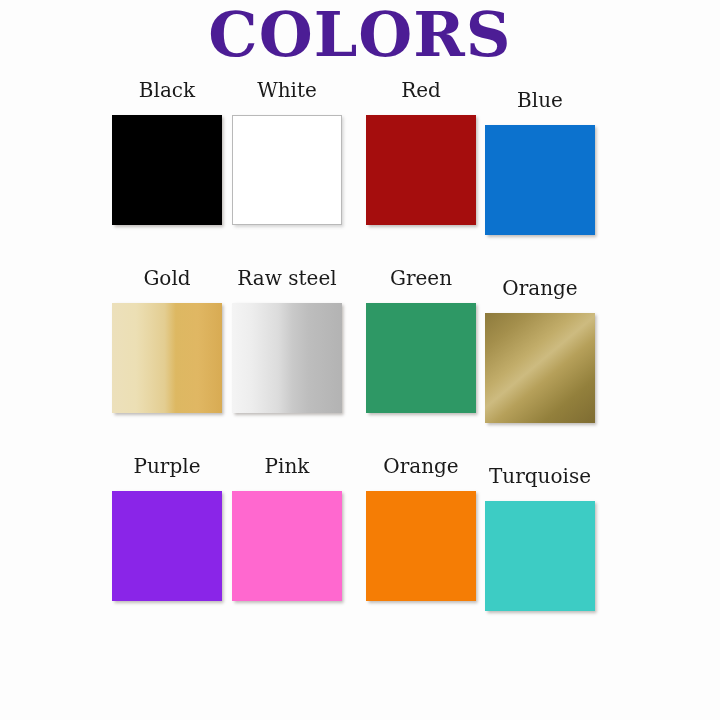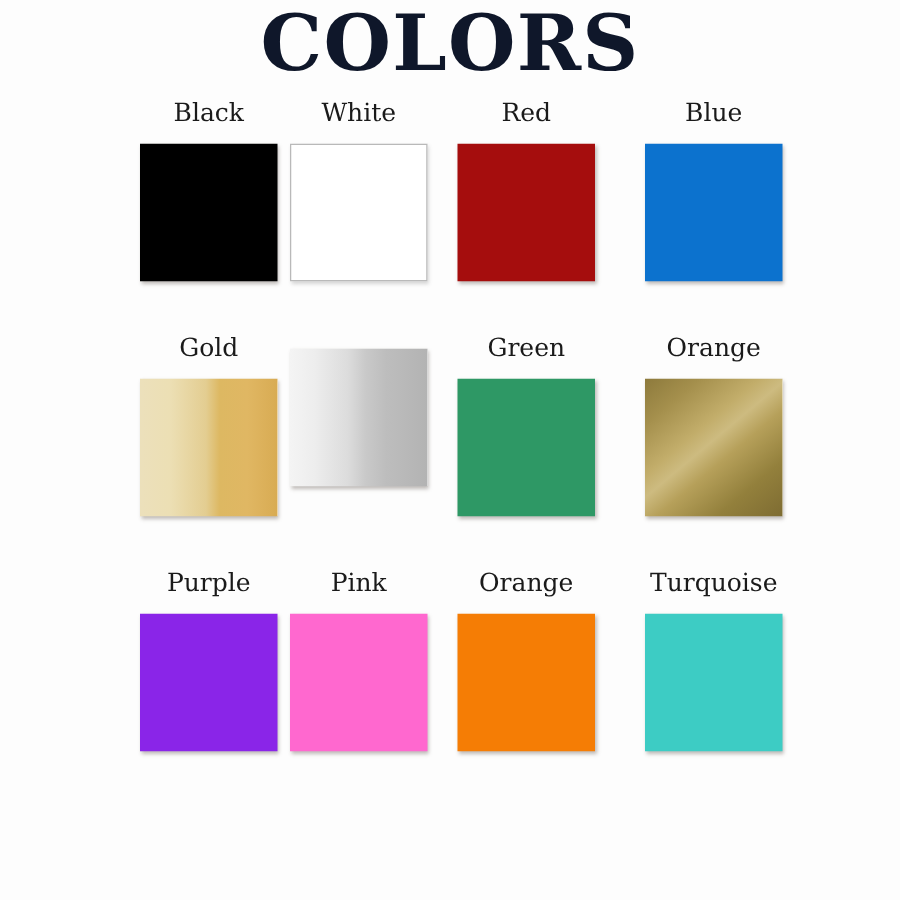--- a/index.html
+++ b/index.html
@@ -18,21 +18,21 @@
   #page-title {
     position: absolute;
     top: 2px;
     left: 0;
     width: 720px;
     text-align: center;
     font-family: "DejaVu Serif", "Liberation Serif", serif;
     font-weight: bold;
     font-size: 62px;
     letter-spacing: 1px;
-    color: #0f172a;
+    color: #4c1d95;
     line-height: 1.05;
   }
 
   #swatch-grid {
     position: absolute;
     top: 78px;
     left: 0;
     width: 668px;
   }
 
@@ -70,21 +70,21 @@
     border: 1px solid #b9b9b9;
     width: 108px;
     height: 108px;
     box-shadow: 1.5px 2px 3px rgba(120, 120, 120, 0.3);
   }
 
   
   .col-0 { left: 102px; }
   .col-1 { left: 222px; }
   .col-2 { left: 356px; }
-  .col-3 { left: 506px; }
+  .col-3 { left: 475px; margin-top: 10px; }
 </style>
 </head>
 <body style="background: rgb(253, 253, 253);">
 
 <div id="page-title">COLORS</div>
 
 <div id="swatch-grid">
 
   <div class="swatch-row">
     <div class="swatch-cell col-0">
@@ -104,20 +104,21 @@
       <span class="swatch-chip" style="background: rgb(12, 114, 206);"></span>
     </div>
   </div>
 
   <div class="swatch-row">
     <div class="swatch-cell col-0">
       <span class="swatch-label">Gold</span>
       <span class="swatch-chip" style="background: linear-gradient(to right, rgb(236, 224, 187) 0%, rgb(236, 223, 180) 22%, rgb(227, 205, 145) 48%, rgb(221, 184, 98) 58%, rgb(224, 183, 99) 78%, rgb(216, 171, 83) 100%);"></span>
     </div>
     <div class="swatch-cell col-1">
+      <span class="swatch-label">Raw steel</span>
       <span class="swatch-chip" style="background: linear-gradient(to right, rgb(244, 244, 244) 0%, rgb(237, 237, 237) 18%, rgb(220, 220, 220) 42%, rgb(201, 201, 201) 55%, rgb(189, 189, 189) 70%, rgb(179, 179, 179) 100%);"></span>
     </div>
     <div class="swatch-cell col-2">
       <span class="swatch-label">Green</span>
       <span class="swatch-chip" style="background: rgb(46, 152, 101);"></span>
     </div>
     <div class="swatch-cell col-3">
       <span class="swatch-label">Orange</span>
       <span class="swatch-chip" style="background: linear-gradient(140deg, rgb(141, 122, 60) 0%, rgb(164, 143, 76) 18%, rgb(194, 173, 106) 38%, rgb(205, 187, 128) 47%, rgb(182, 160, 90) 58%, rgb(147, 128, 60) 78%, rgb(126, 108, 50) 100%);"></span>
     </div>

